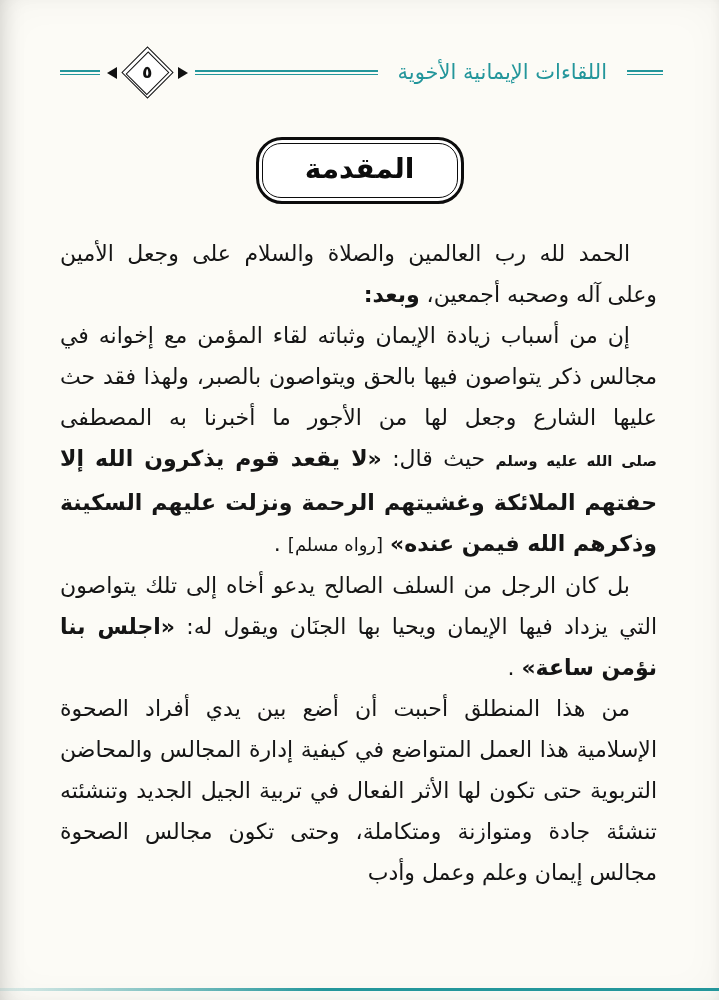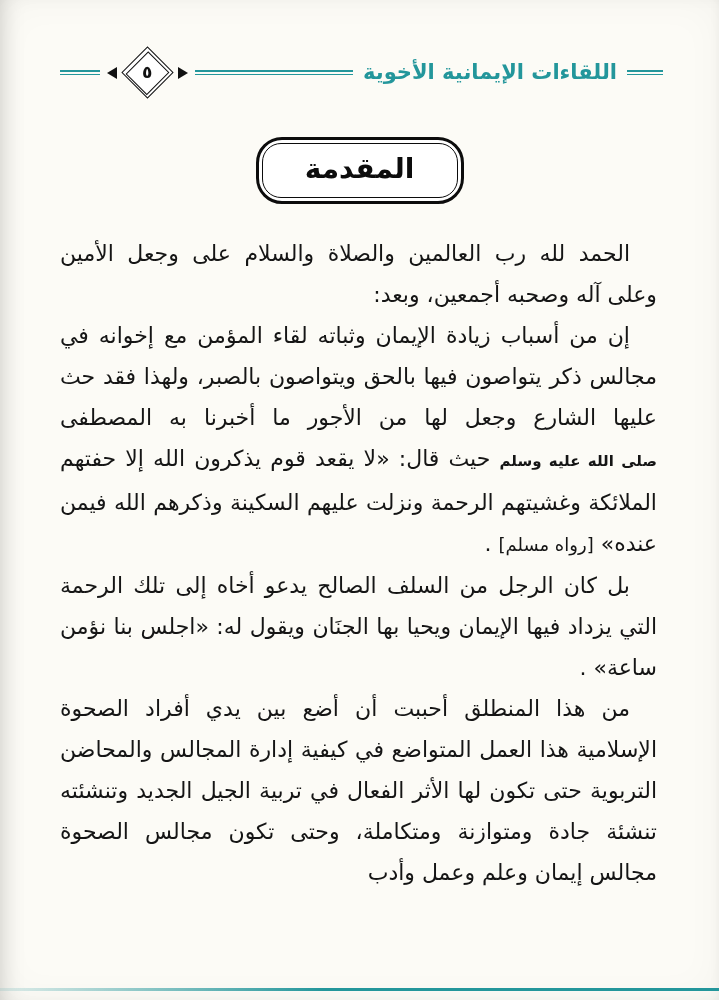--- a/index.html
+++ b/index.html
@@ -30,23 +30,23 @@
   .rule {
     border-top: 2.5px solid var(--teal);
     border-bottom: 1.5px solid var(--teal);
     height: 2.5px;
   }
   .rule-right { width: 36px; }
   .rule-mid   { flex: 1; }
   .rule-left  { width: 40px; }
   .book-title {
     font-size: 21px;
-    font-weight: bold;
+    font-weight: normal;
     color: var(--teal);
-    margin: 0 3px;
+    margin: 0 13px;
     white-space: nowrap;
     line-height: 1;
   }
   .ornament { display: flex; align-items: center; }
   .tri {
     width: 0; height: 0;
     border-top: 6px solid transparent;
     border-bottom: 6px solid transparent;
   }
   .tri-out-right { border-left: 10px solid #111; margin-left: 3px; }
@@ -101,21 +101,21 @@
     padding: 2px 62px 0 60px;
     font-size: 22px;
     line-height: 41px;
     color: var(--ink);
   }
   .para {
     margin: 0;
     text-indent: 27px;
     text-align: justify;
   }
-  .bold { font-weight: normal; }
+  .bold { font-weight: bold; }
   .pbuh {
     font-size: 15px;
     font-weight: bold;
     white-space: nowrap;
   }
   .source { font-size: 18px; }
 
   
   .bottom-rule {
     position: absolute;
@@ -150,20 +150,20 @@
     <div class="title-box-inner">
       <span class="title-text">المقدمة</span>
     </div>
   </section>
 
   <main class="body">
     <p class="para"><span>الحمد لله رب العالمين والصلاة والسلام على وجعل الأمين وعلى آله وصحبه أجمعين، </span><b class="bold">وبعد:</b></p>
 
     <p class="para"><span>إن من أسباب زيادة الإيمان وثباته لقاء المؤمن مع إخوانه في مجالس ذكر يتواصون فيها بالحق ويتواصون بالصبر، ولهذا فقد حث عليها الشارع وجعل لها من الأجور ما أخبرنا به المصطفى </span><span class="pbuh">صلى الله عليه وسلم</span><span> حيث قال: </span><b class="bold">«لا يقعد قوم يذكرون الله إلا حفتهم الملائكة وغشيتهم الرحمة ونزلت عليهم السكينة وذكرهم الله فيمن عنده»</b> <span class="source">[رواه مسلم]</span><span> .</span></p>
 
-    <p class="para"><span>بل كان الرجل من السلف الصالح يدعو أخاه إلى تلك الرحمة التي يزداد فيها الإيمان ويحيا بها الجنَان ويقول له: </span><b class="bold">«اجلس بنا نؤمن ساعة»</b><span> .</span></p>
+    <p class="para"><span>بل كان الرجل من السلف الصالح يدعو أخاه إلى تلك يتواصون التي يزداد فيها الإيمان ويحيا بها الجنَان ويقول له: </span><b class="bold">«اجلس بنا نؤمن ساعة»</b><span> .</span></p>
 
     <p class="para"><span>من هذا المنطلق أحببت أن أضع بين يدي أفراد الصحوة الإسلامية هذا العمل المتواضع في كيفية إدارة المجالس والمحاضن التربوية حتى تكون لها الأثر الفعال في تربية الجيل الجديد وتنشئته تنشئة جادة ومتوازنة ومتكاملة، وحتى تكون مجالس الصحوة مجالس إيمان وعلم وعمل وأدب</span></p>
   </main>
 
   <div class="bottom-rule"></div>
 
 </div>
 
 </body></html>

